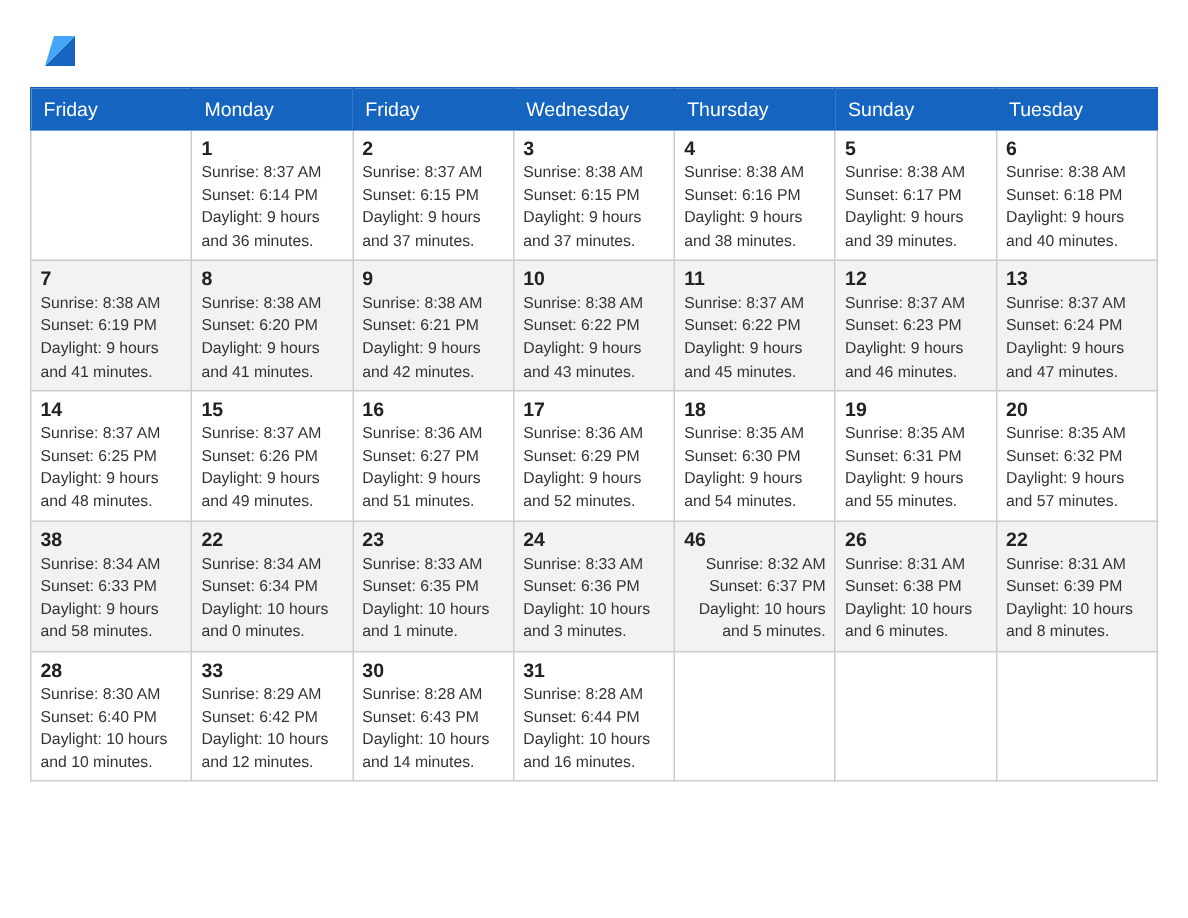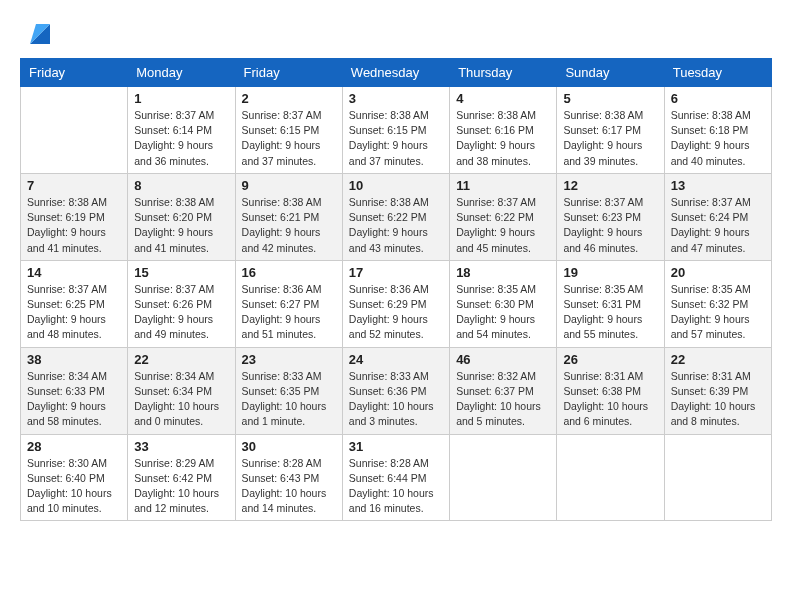--- a/index.html
+++ b/index.html
@@ -294,21 +294,21 @@
         </td>
         <td>
           <span class="day-num">24</span>
           <div class="day-info" style="white-space: pre-line;">Sunrise: 8:33 AM
 Sunset: 6:36 PM
 Daylight: 10 hours
 and 3 minutes.</div>
         </td>
         <td>
           <span class="day-num">46</span>
-          <div class="day-info" style="white-space: pre-line;">Sunrise: 8:32 AM
+          <div class="day-info" style="white-space: pre-line; text-align: right;">Sunrise: 8:32 AM
 Sunset: 6:37 PM
 Daylight: 10 hours
 and 5 minutes.</div>
         </td>
         <td>
           <span class="day-num">26</span>
           <div class="day-info" style="white-space: pre-line;">Sunrise: 8:31 AM
 Sunset: 6:38 PM
 Daylight: 10 hours
 and 6 minutes.</div>

